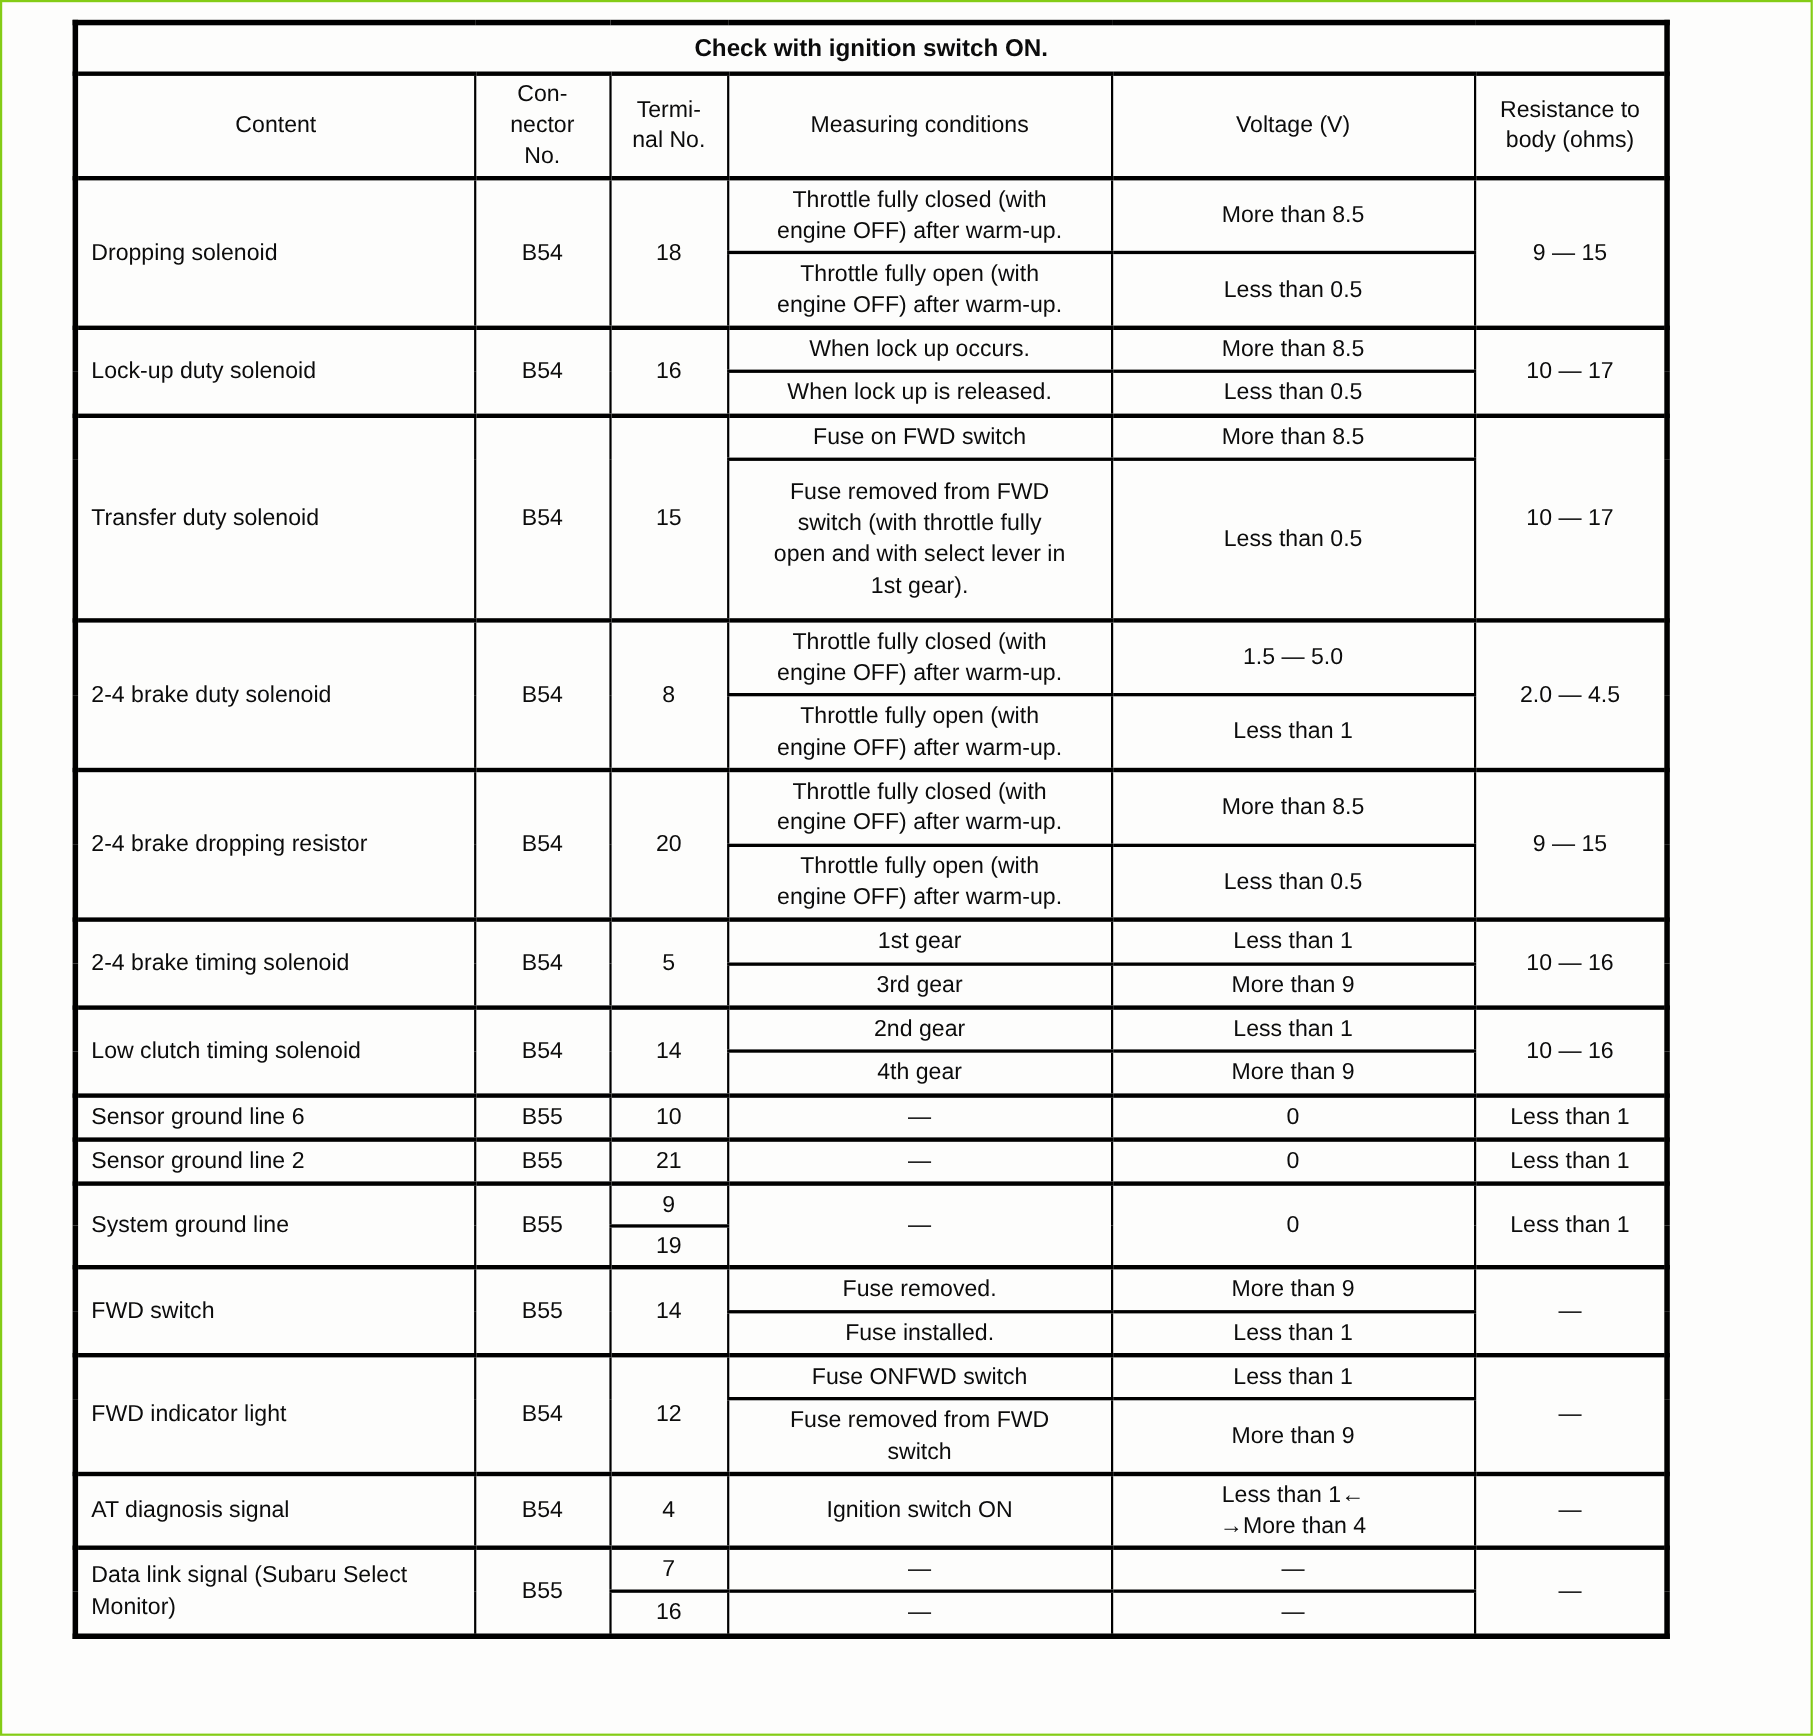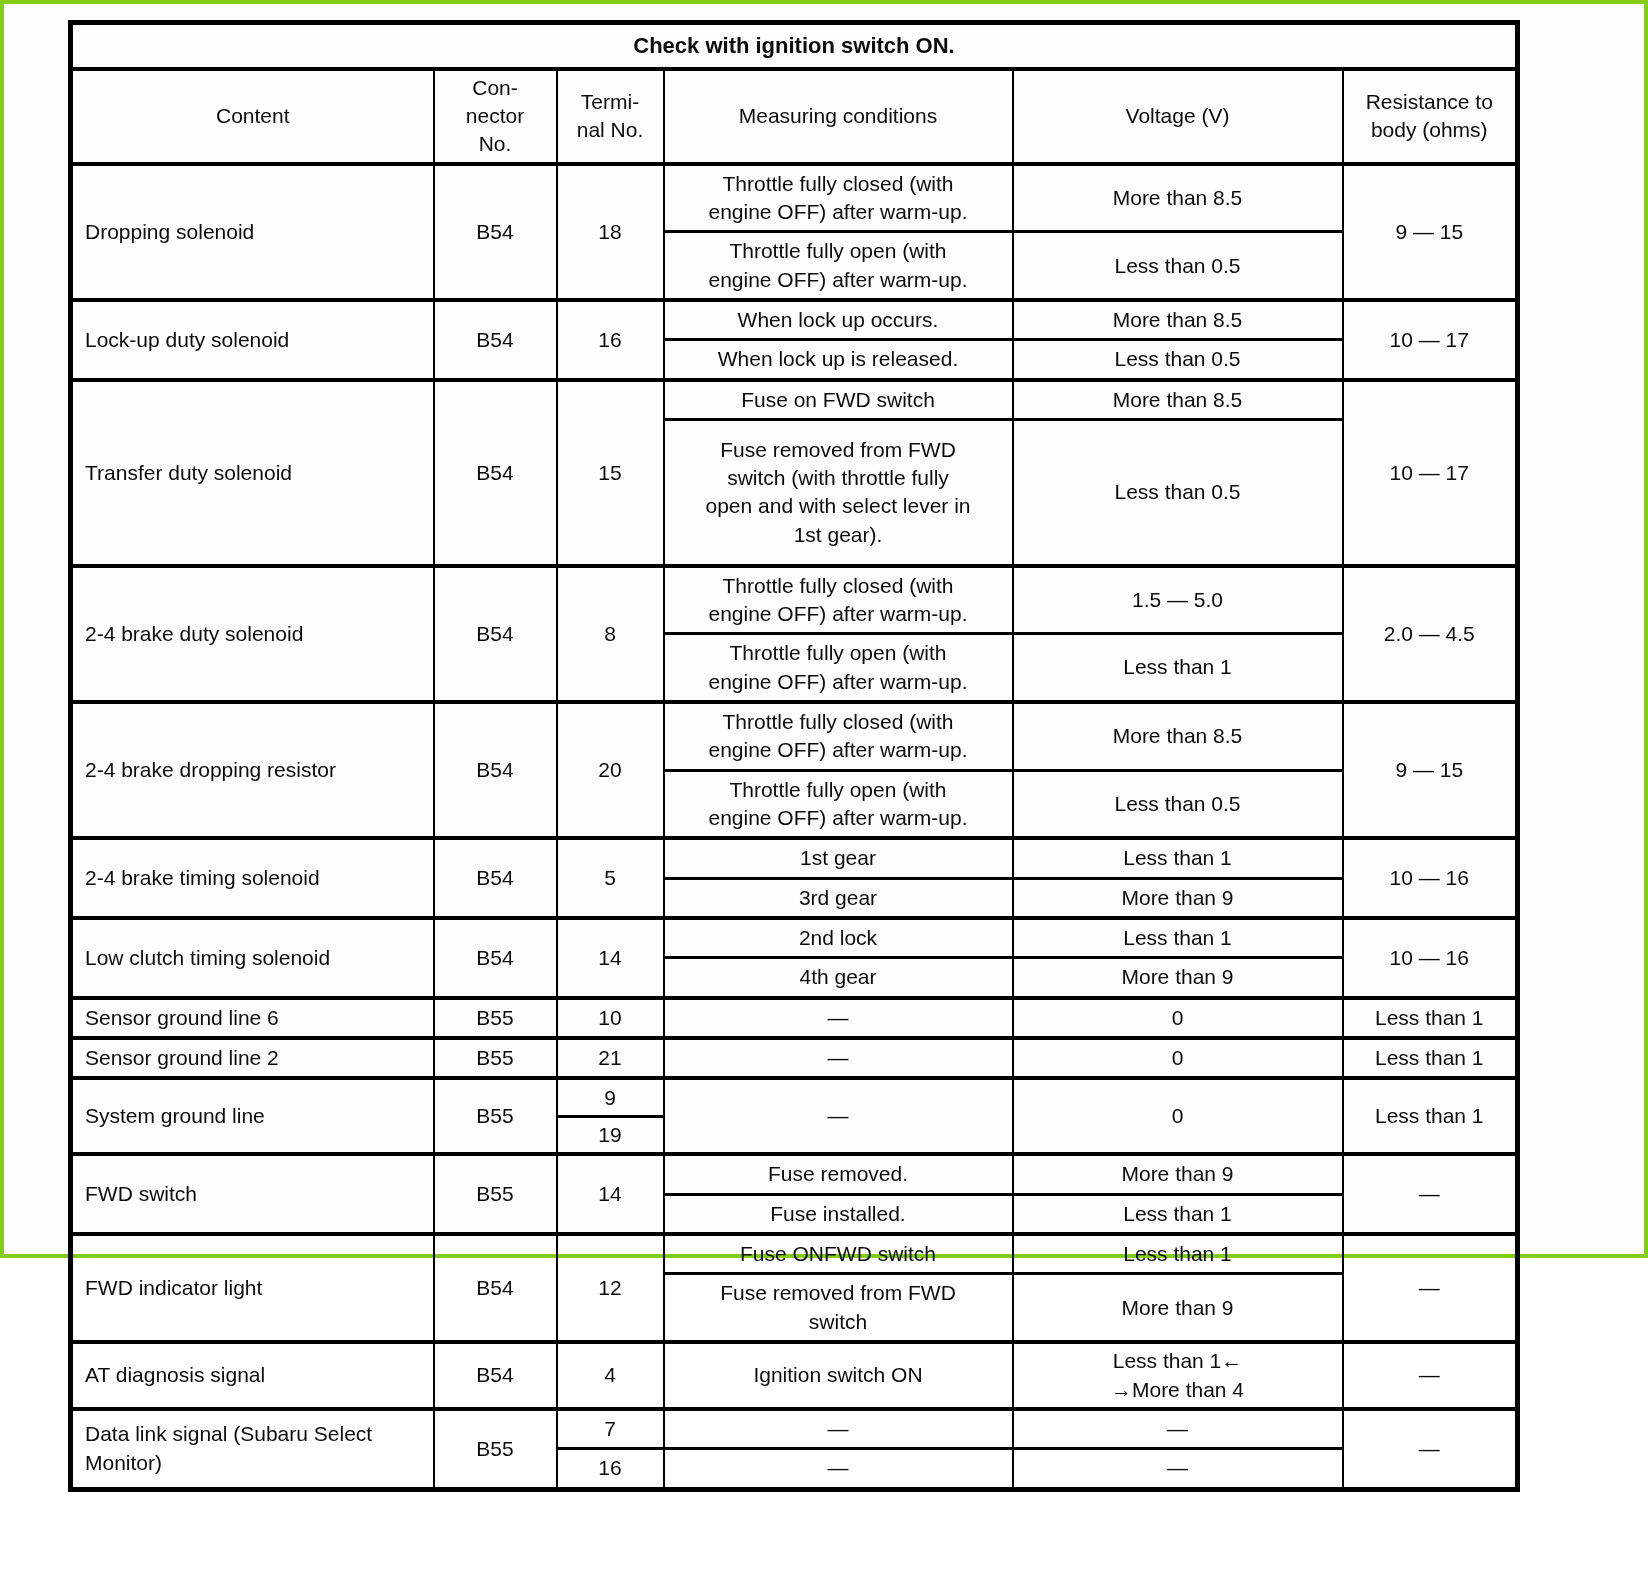--- a/index.html
+++ b/index.html
@@ -4,23 +4,23 @@
 <style>
   * { box-sizing: border-box; }
   html, body { margin: 0; padding: 0; }
   body {
     width: 1648px; height: 1578px;
     background: #ffffff;
     font-family: "Liberation Sans", sans-serif;
     color: #0c0c0c;
   }
   .page {
-    width: 1648px; height: 1258px;
+    width: 1648px; height: 1578px;
     background: #fdfdfc;
-    border: 4px solid #84cc16;
+    border: 2px solid #84cc16;
     position: relative;
   }
   table.spec-table {
     border-collapse: collapse;
     table-layout: fixed;
     width: 1447px;
     margin: 16px 0 0 64px;
     border: 5px solid #000;
   }
   td, th {
@@ -164,21 +164,21 @@
     </tr>
     <tr style="height:38px">
       <td class="c-measuring">3rd gear</td>
       <td>More than 9</td>
     </tr>
 
     <tr class="rg" style="height:34px">
       <td class="c-content" rowspan="2">Low clutch timing solenoid</td>
       <td rowspan="2">B54</td>
       <td rowspan="2">14</td>
-      <td class="c-measuring">2nd lock</td>
+      <td class="c-measuring">2nd gear</td>
       <td>Less than 1</td>
       <td rowspan="2">10 — 16</td>
     </tr>
     <tr style="height:36px">
       <td class="c-measuring">4th gear</td>
       <td>More than 9</td>
     </tr>
 
     <tr class="rg" style="height:36px">
       <td class="c-content">Sensor ground line 6</td>

